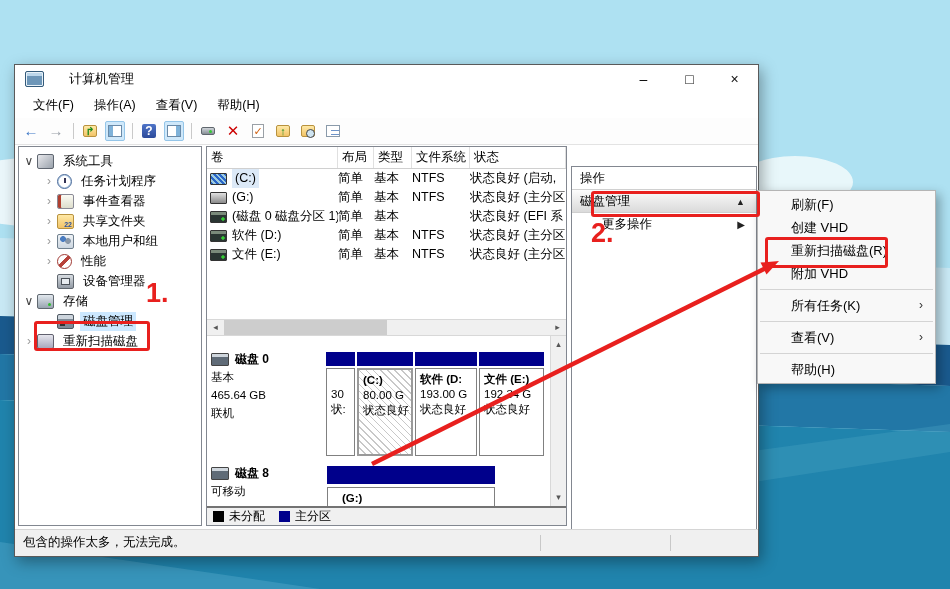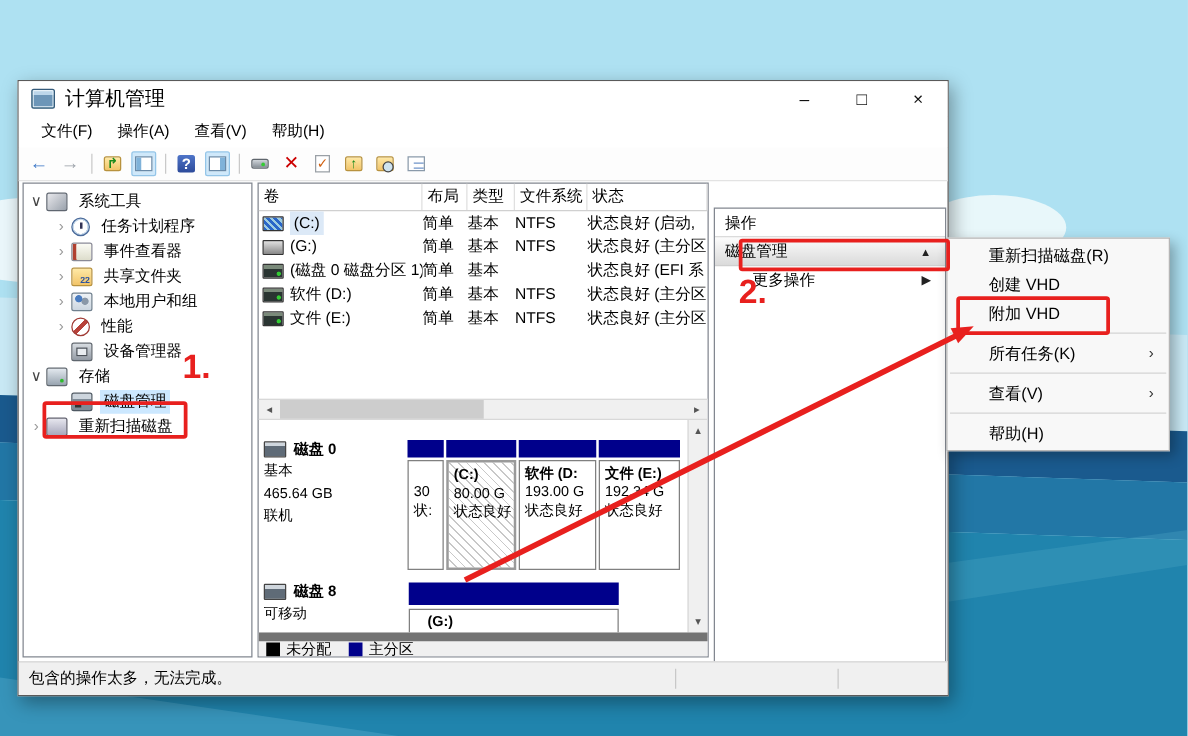--- a/index.html
+++ b/index.html
@@ -8,21 +8,21 @@
     -webkit-font-smoothing:antialiased;color:#000;}
   
   #bg{position:absolute;inset:0;z-index:0;}
   
   #win{position:absolute;left:14px;top:64px;width:743px;height:491px;z-index:2;
     background:#fff;border:1px solid #5a5a5a;box-shadow:3px 5px 14px rgba(0,0,0,.35);}
   #titlebar{position:absolute;left:0;top:0;right:0;height:28px;background:#fff;
     display:flex;align-items:center;}
   .appico{width:17px;height:14px;margin-left:10px;border:1px solid #345a7a;border-radius:2px;
     background:linear-gradient(#bcd6ea 0 4px,#6d96b8 4px),#9cc;box-shadow:inset 0 0 0 1px #e7f1f8;flex:none;}
-  #title{margin-left:8px;font-size:16px;}
+  #title{margin-left:25px;font-size:13px;}
   .cap{position:absolute;top:0;width:45px;height:28px;line-height:28px;text-align:center;
     font-size:14px;color:#111;cursor:default;}
   #cap-min{right:92px;} #cap-max{right:46px;} #cap-close{right:1px;}
   
   #menubar{position:absolute;left:0;top:28px;right:0;height:25px;display:flex;align-items:center;
     padding-left:8px;font-size:12.5px;background:#fff;}
   .mitem{padding:0 10px;line-height:25px;}
   
   #toolbar{position:absolute;left:0;top:53px;right:0;height:26px;background:#fdfdfd;
     border-bottom:1px solid #e3e3e3;display:flex;align-items:center;padding-left:6px;}
@@ -109,21 +109,21 @@
   .dtitle{display:flex;align-items:center;font-weight:bold;font-size:12px;}
   .dico{width:16px;height:11px;border:1px solid #444;border-radius:1px;margin-right:6px;
     background:linear-gradient(#cfd6dd 0 3px,#5f6b77 3px);flex:none;}
   .part{position:absolute;box-sizing:border-box;}
   .phead{position:absolute;left:0;right:0;top:0;height:14px;background:#00008b;}
   .pbody{position:absolute;left:0;right:0;top:16px;bottom:0;background:#fff;border:1px solid #808080;
     padding:3px 2px 0 4px;overflow:hidden;white-space:nowrap;line-height:15px;}
   .pbody b{font-size:11.5px;}
   .pbody.hatch{background:repeating-linear-gradient(45deg,#fff 0 4px,#c8c8c8 4px 5px);border:2px solid #9a9a9a;}
   
-  #legend{position:absolute;left:0;right:0;bottom:0;height:19px;background:#f0f0f0;border-top:7px solid #737373;
+  #legend{position:absolute;left:0;right:0;bottom:0;height:19px;background:#f0f0f0;border-top:2px solid #737373;
     display:flex;align-items:center;padding-left:6px;font-size:12px;box-sizing:border-box;}
   .lsq{width:11px;height:11px;margin-right:5px;flex:none;}
   .lgap{width:14px;}
   
   #act-head{height:22px;line-height:22px;padding-left:8px;font-size:12.5px;border-bottom:1px solid #d0d0d0;}
   #act-section{height:22px;line-height:22px;padding-left:8px;font-size:12.5px;position:relative;
     background:linear-gradient(#fcfcfc,#dadada);border-bottom:1px solid #cfcfcf;}
   #act-more{height:22px;line-height:22px;padding-left:30px;font-size:12.5px;position:relative;}
   .tri{position:absolute;right:11px;top:0;font-size:9px;color:#222;}
   
@@ -403,22 +403,23 @@
     </div>
 
     <div id="statusbar">
       <div id="statustext">包含的操作太多，无法完成。</div>
       <div class="ssep" style="left:525px;"></div>
       <div class="ssep" style="left:655px;"></div>
     </div>
   </div>
 
   <div id="ctxmenu">
+    <div class="cmi">刷新(F)</div>
+    <div class="cmi">创建 VHD</div>
     <div class="cmi">重新扫描磁盘(R)</div>
-    <div class="cmi">创建 VHD</div>
     <div class="cmi">附加 VHD</div>
     <div class="csep"></div>
     <div class="cmi"><span>所有任务(K)</span><span class="sub">›</span></div>
     <div class="csep"></div>
     <div class="cmi"><span>查看(V)</span><span class="sub">›</span></div>
     <div class="csep"></div>
     <div class="cmi">帮助(H)</div>
   </div>
 
   <div id="overlay">

